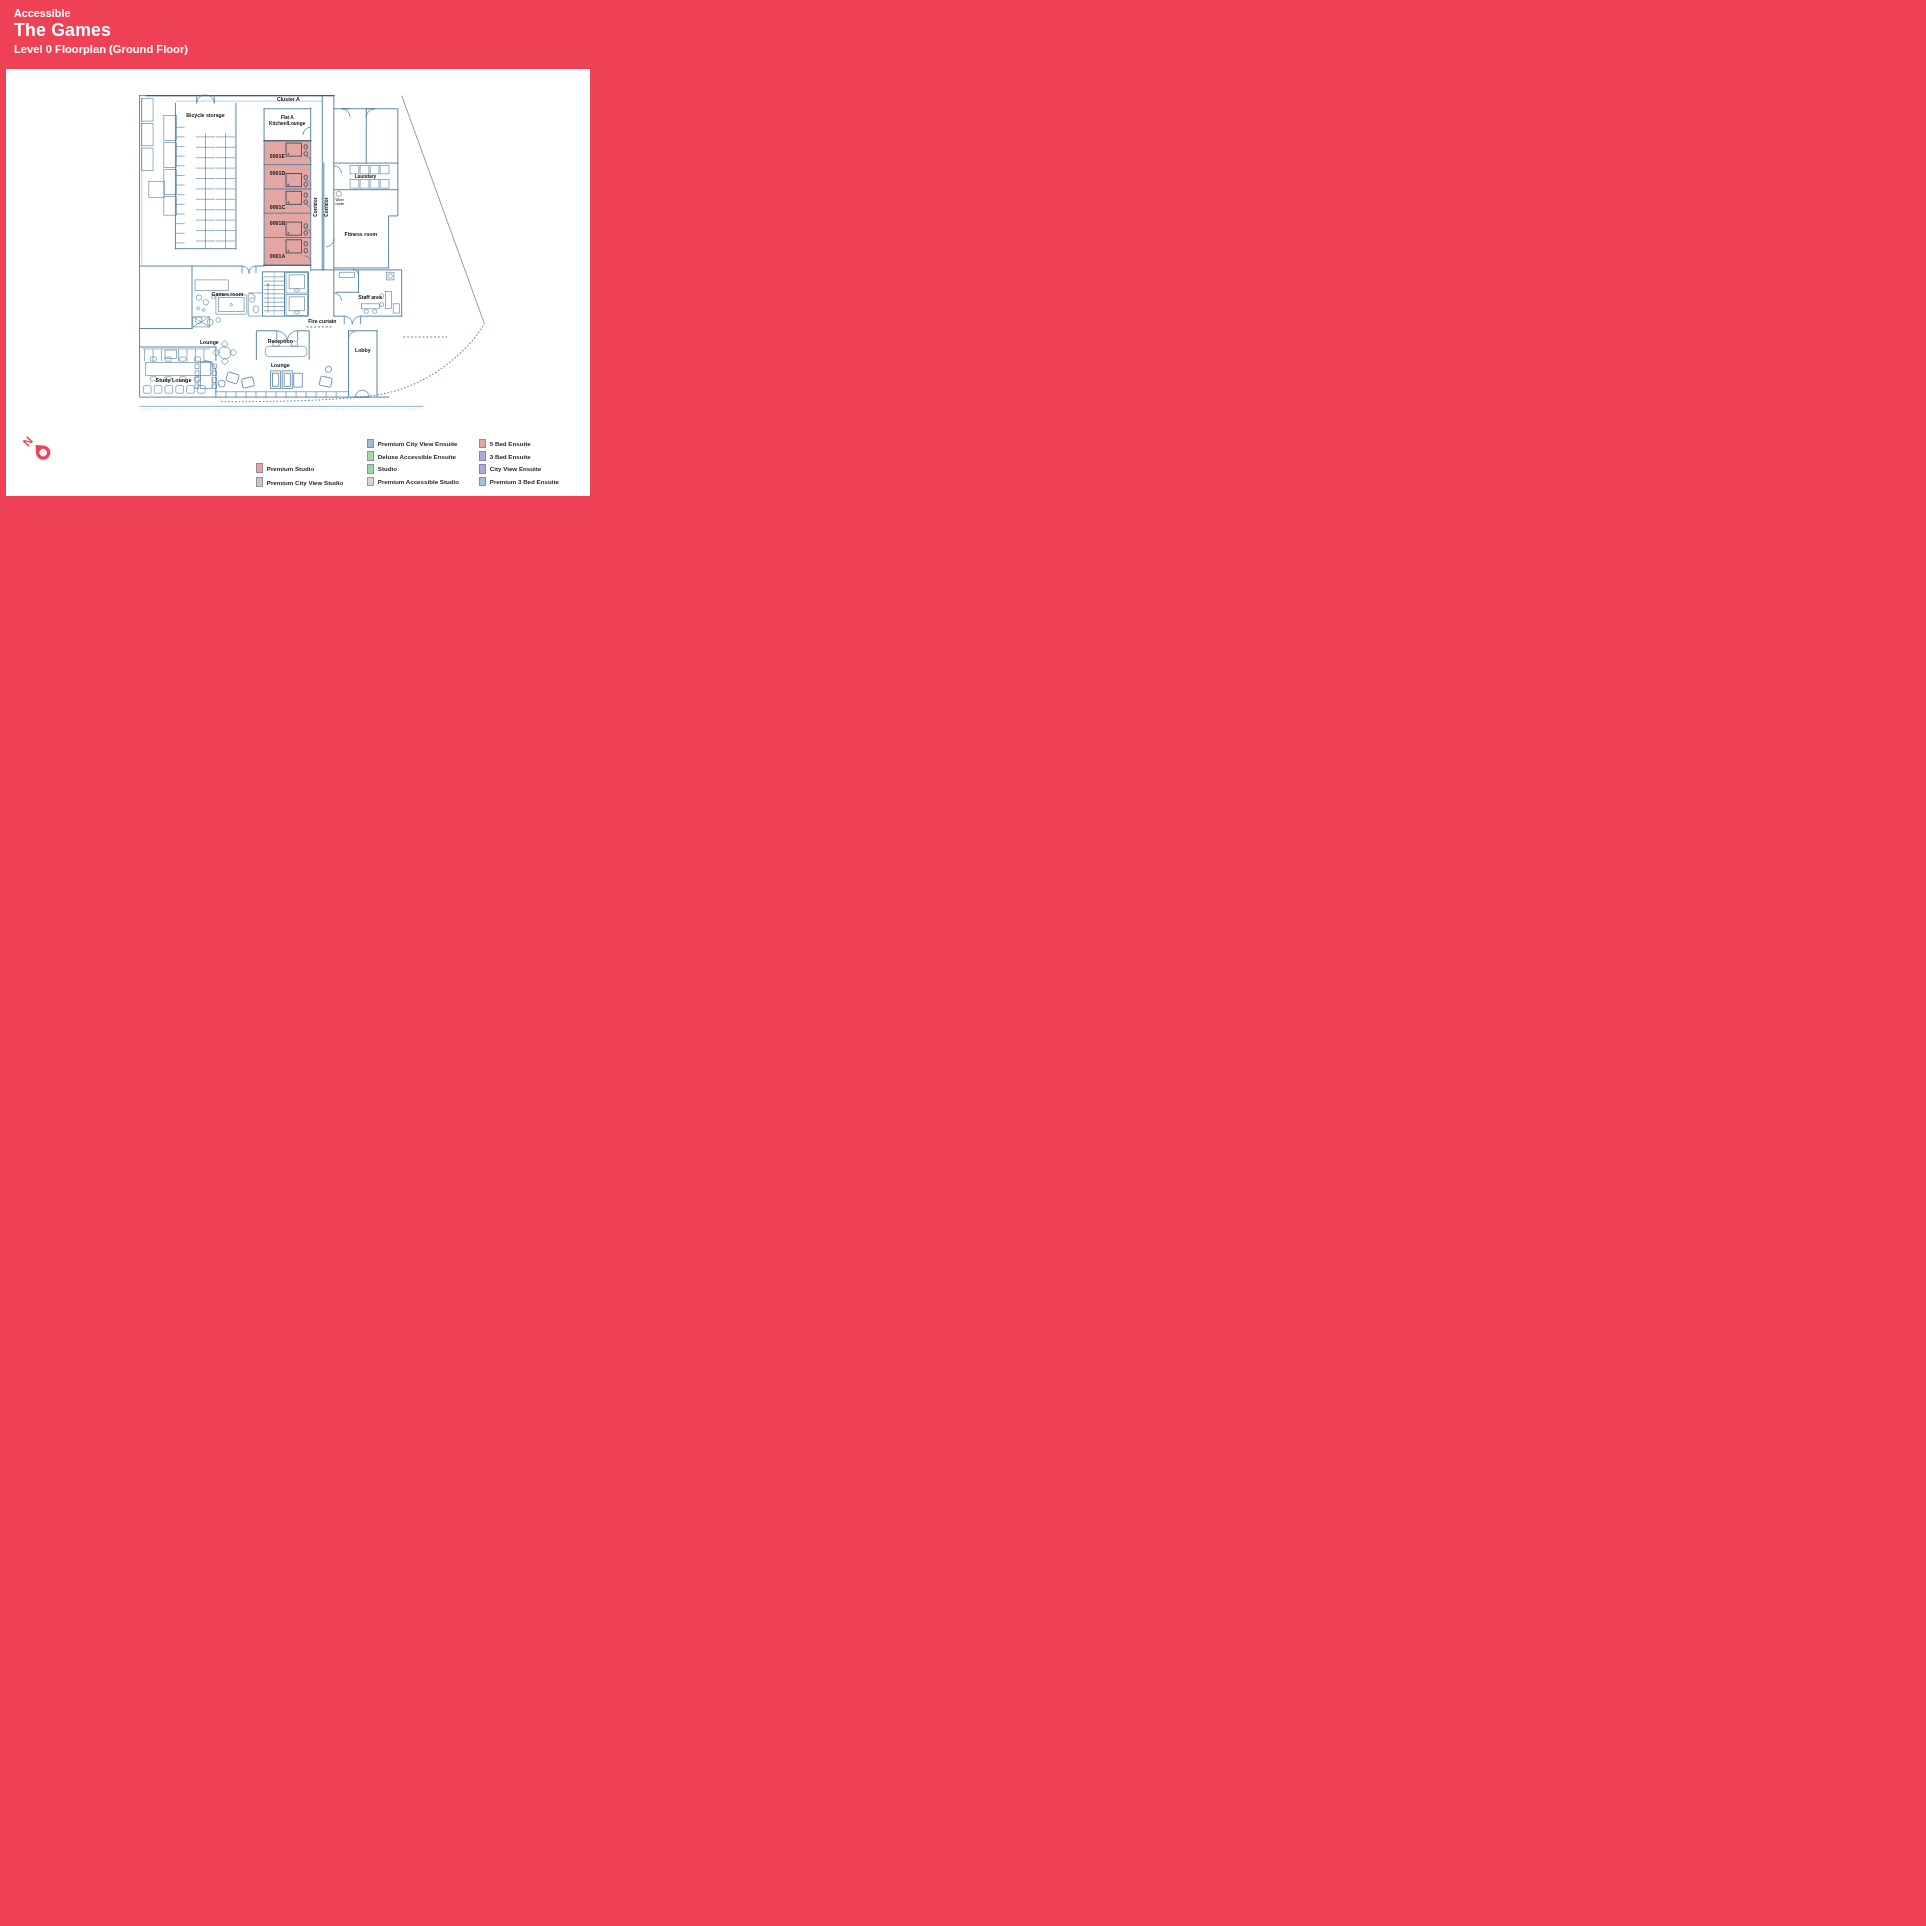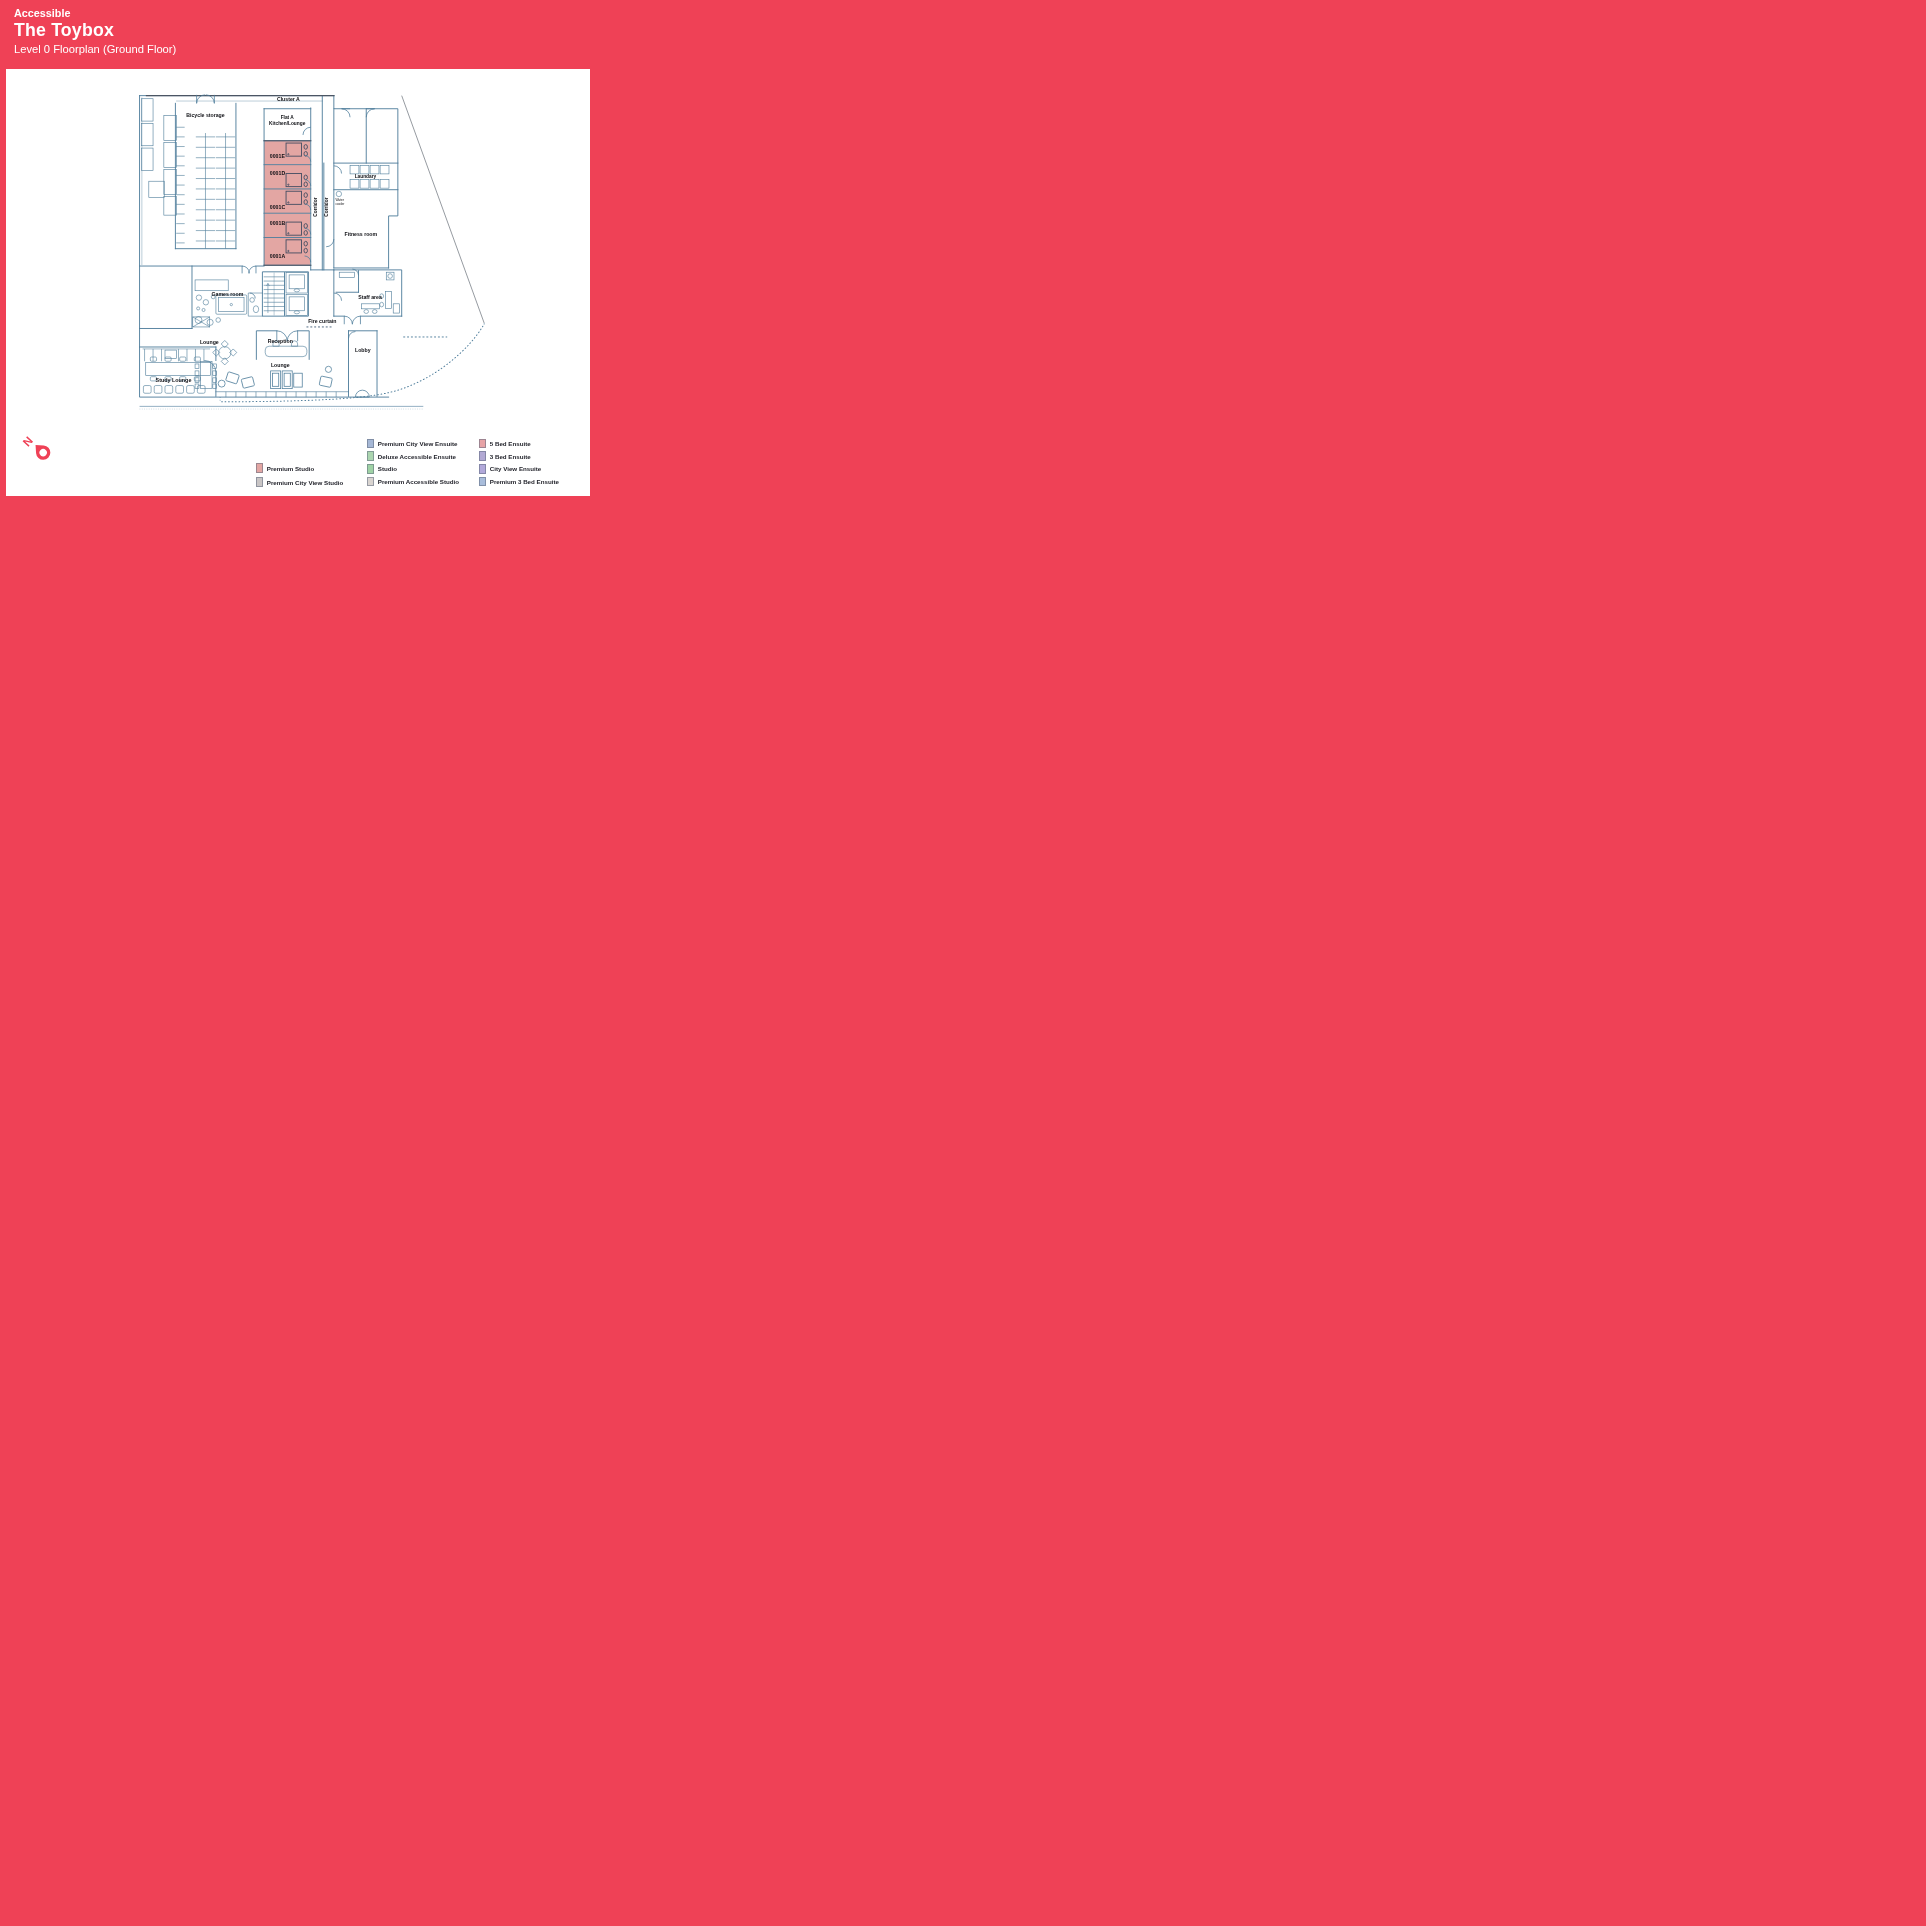--- a/index.html
+++ b/index.html
@@ -6,41 +6,41 @@
   body{
     width:596px;height:502px;position:relative;
     font-family:"Liberation Sans", sans-serif;
     background:#ef4156;overflow:hidden;
   }
   .frame{position:absolute;inset:0;}
   .canvas{position:absolute;left:6.2px;right:6.2px;top:69px;bottom:6.2px;background:#ffffff;}
   .hdr{position:absolute;left:14px;top:7px;color:#ffffff;}
   .hdr .city{font-size:10.8px;font-weight:700;line-height:1.25;}
   .hdr .title{font-size:17.7px;font-weight:800;line-height:1.15;letter-spacing:0.2px;}
-  .hdr .sub{font-size:11.2px;font-weight:400;line-height:1.3;margin-top:1.5px;}
+  .hdr .sub{font-size:11.2px;font-weight:700;line-height:1.3;margin-top:1.5px;}
   svg{position:absolute;left:0;top:0;}
   .plan-label{font-weight:700;fill:#0e0f14;font-size:13.5px;}
   .plan-label.sm{font-size:12.5px;}
   .plan-label.xs{font-size:8.5px;font-weight:400;}
   .legend-col{position:absolute;}
   .legend-item{display:flex;align-items:center;gap:4.2px;}
   .legend-item .sw{width:4.6px;height:7.7px;flex:0 0 4.6px;border:0.4px solid rgba(96,108,128,.55);}
   .legend-item .lbl{font-size:6.2px;font-weight:700;color:#23242c;white-space:nowrap;}
   .col-tall .legend-item{height:14px;}
   .col-reg .legend-item{height:12.7px;}
 </style>
 </head>
 <body>
 
 <div class="frame" style="background-color: rgb(239, 65, 86);">
   <div class="canvas"></div>
 
   <div class="hdr">
     <div class="city">Accessible</div>
-    <div class="title">The Toybox</div>
+    <div class="title">The Games</div>
     <div class="sub">Level 0 Floorplan (Ground Floor)</div>
   </div>
 
   <svg width="596" height="502" viewBox="0 0 1546 1302">
 
     <g>
       <rect x="685" y="365" width="120" height="62" fill="#e3a6a3"></rect>
       <rect x="685" y="427" width="120" height="63" fill="#e3a6a3"></rect>
       <rect x="685" y="490" width="120" height="63" fill="#e3a6a3"></rect>
       <rect x="685" y="553" width="120" height="63" fill="#e3a6a3"></rect>

